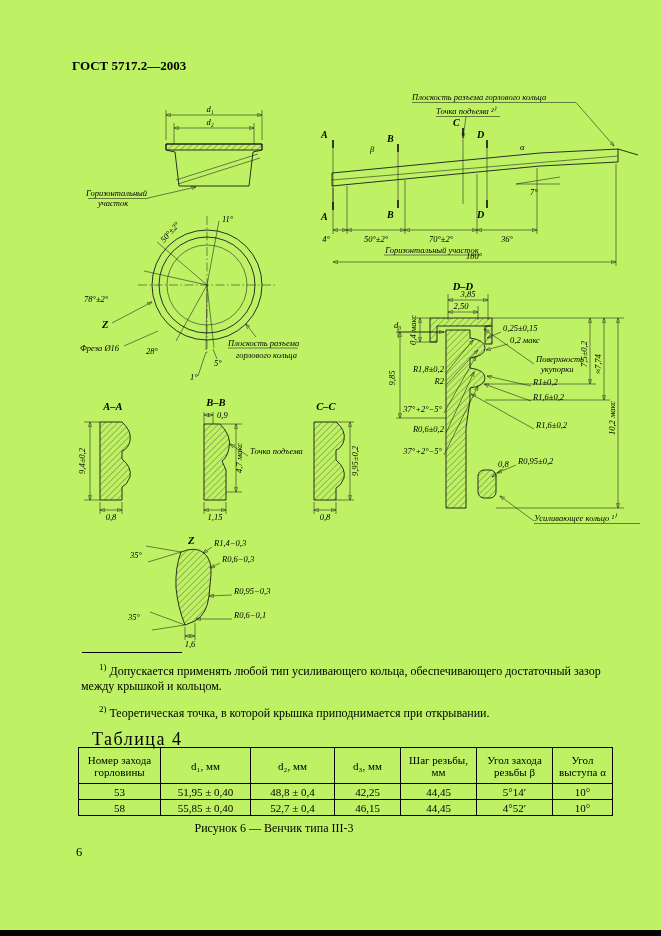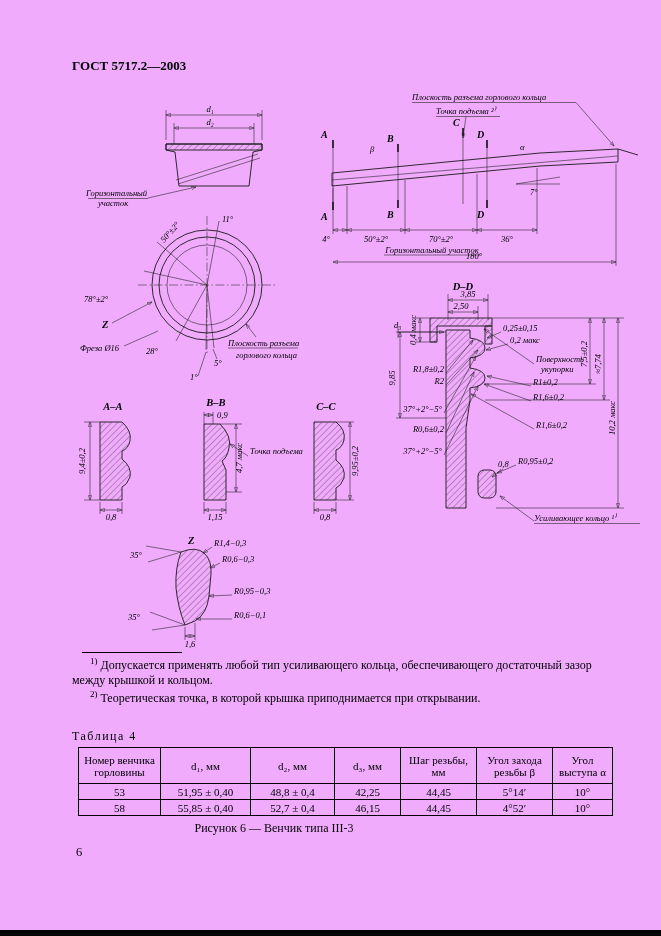--- a/index.html
+++ b/index.html
@@ -1,34 +1,34 @@
 <!DOCTYPE html>
 <html><head>
 <meta charset="utf-8">
 <style>
   *{box-sizing:border-box}
   html,body{margin:0;padding:0}
   body{background:#9a9a9a;font-family:"Liberation Serif",serif}
-  .page{position:relative;width:661px;height:936px;background:#f0abfc;margin:0 auto;color:#000;overflow:hidden}
+  .page{position:relative;width:661px;height:936px;background:#bef264;margin:0 auto;color:#000;overflow:hidden}
   .gost-header{position:absolute;left:72px;top:58px;font-size:13px;font-weight:bold}
   .drawing{position:absolute;left:0;top:88px}
   .drawing line,.drawing path,.drawing polyline,.drawing circle,.drawing rect{stroke:#1a1a1a;fill:none;stroke-width:0.9}
   .drawing .thin{stroke-width:0.55}
   .drawing .thick{stroke-width:1.6}
   .drawing .dim{stroke-width:0.55}
   .drawing .cl{stroke-width:0.5;stroke-dasharray:9 2.5 1.5 2.5}
   .drawing .hatched{fill:url(#hatch)}
   .drawing text{font-family:"Liberation Serif",serif;font-style:italic;font-size:8.5px;fill:#000;stroke:none}
   .drawing text.ttl{font-size:10.5px;font-weight:bold}
   .drawing text.sec{font-size:10px;font-weight:bold}
   .footnotes{position:absolute;left:72px;top:652px;width:540px;font-size:12px;line-height:1.28}
   .fn-rule{width:100px;border-top:1px solid #000;margin:0 0 3px 10px}
-  .footnotes p{margin:0;text-indent:18px}
+  .footnotes p{margin:9px;text-indent:18px}
   .sup{vertical-align:super;font-size:9px}
-  .table-title{position:absolute;left:72px;top:729px;font-size:12px;letter-spacing:1.5px}
+  .table-title{position:absolute;left:92px;top:729px;font-size:18px;letter-spacing:1.5px}
   .gost-table{position:absolute;left:78px;top:747px;width:534px;border-collapse:collapse;font-size:11px;table-layout:fixed}
   .gost-table th,.gost-table td{border:1px solid #000;text-align:center;vertical-align:middle;padding:1px 3px;font-weight:normal}
   .gost-table th{height:36px}
   .gost-table td{height:16px}
   .caption{position:absolute;left:0;top:821px;width:548px;text-align:center;font-size:12px}
   .page-num{position:absolute;left:76px;top:845px;font-size:12.5px}
   .bottom-bar{position:absolute;left:0;bottom:0;width:100%;height:6px;background:#000}
 </style>
 </head>
 <body>
@@ -298,21 +298,21 @@
       <col style="width:82px">
         <col style="width:90px">
         <col style="width:84px">
         <col style="width:66px">
         <col style="width:76px">
         <col style="width:76px">
         <col style="width:60px">
     </colgroup>
     <thead>
       <tr>
-        <th>Номер венчика горловины</th>
+        <th>Номер захода горловины</th>
         <th>d₁, мм</th>
         <th>d₂, мм</th>
         <th>d₃, мм</th>
         <th>Шаг резьбы, мм</th>
         <th>Угол захода резьбы β</th>
         <th>Угол выступа α</th>
       </tr>
     </thead>
     <tbody>
       <tr>

